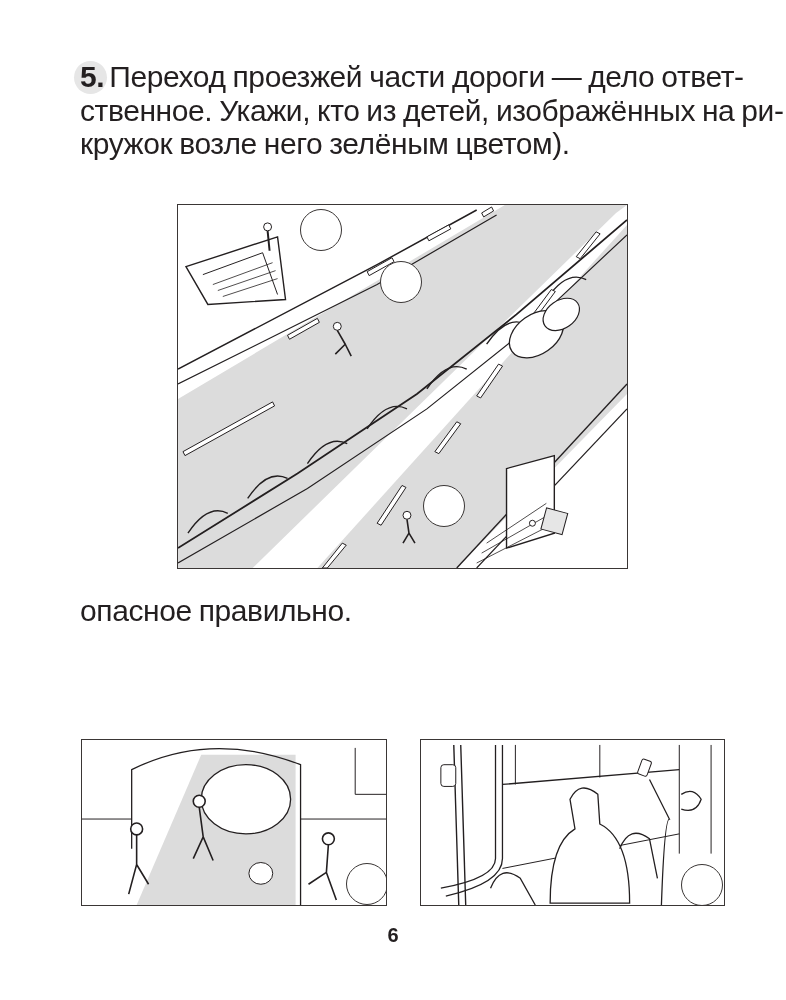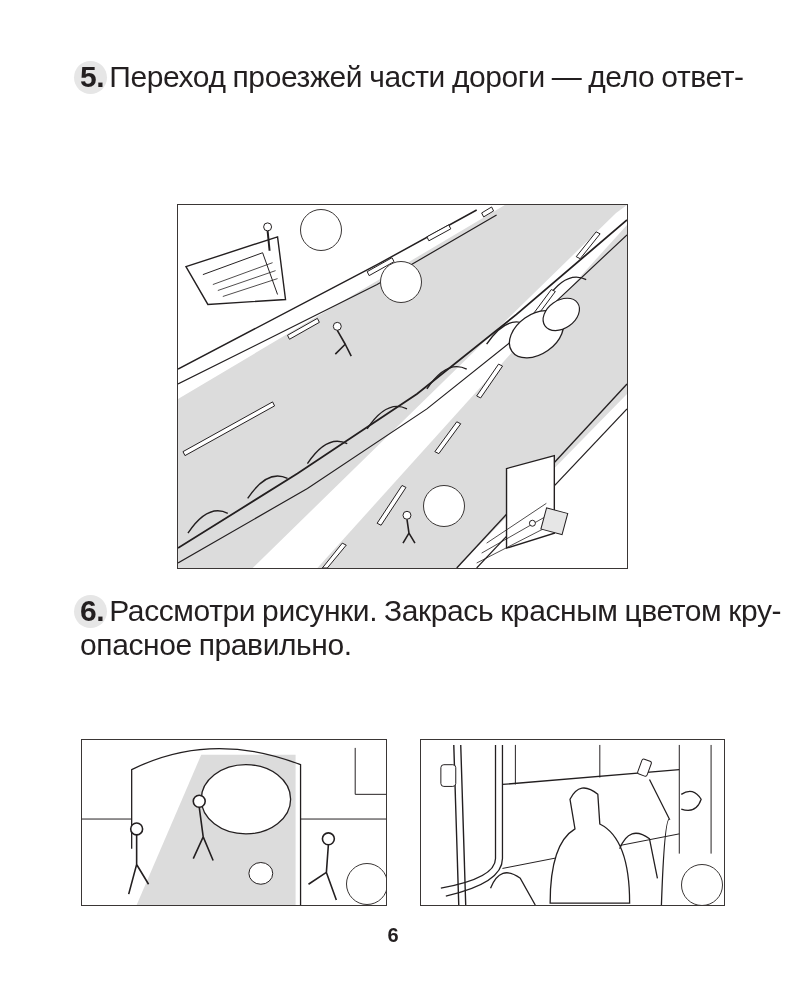--- a/index.html
+++ b/index.html
@@ -31,20 +31,22 @@
   .page-num {
     position: absolute; left: 0; width: 786px; top: 924px; text-align: center;
     font-weight: bold; font-size: 20px;
   }
 </style>
 </head>
 <body>
 
 <div class="task" style="top:60px;">
   <span class="line"><span class="badge">5.</span><span>Переход проезжей части дороги — дело ответ-</span></span>
+  <span class="line">ственное. Укажи, кто из детей, изображённых на ри-</span>
+  <span class="line last">кружок возле него зелёным цветом).</span>
 </div>
 
 <div class="pic" style="left:177px; top:204px; width:451px; height:365px;">
   <svg viewBox="0 0 451 365" preserveAspectRatio="none">
 
     <polygon points="0,195 0,365 75,365 440,8 451,0 451,-1 330,-1" fill="#dcdcdc"></polygon>
 
     <polygon points="140,365 280,365 451,190 451,20" fill="#dcdcdc"></polygon>
 
     <polyline points="0,165 200,60 300,5" fill="none" stroke="#231f20" stroke-width="1.5"></polyline>
@@ -102,21 +104,20 @@
     </g>
     <rect x="367" y="307" width="22" height="22" fill="#e6e6e6" stroke="#231f20" transform="rotate(15 378 318)"></rect>
     <circle cx="356" cy="320" r="3" fill="#fff" stroke="#231f20"></circle>
   </svg>
   <div class="answer-circle" style="left:122px; top:4px;"></div>
   <div class="answer-circle" style="left:202px; top:56px;"></div>
   <div class="answer-circle" style="left:245px; top:280px;"></div>
 </div>
 
 <div class="task" style="top:594px;">
-  <span class="line"><span class="badge">6.</span><span>Рассмотри рисунки. Закрась красным цветом кру-</span></span>
   <span class="line last">опасное правильно.</span>
 </div>
 
 <div class="pic" style="left:81px; top:739px; width:306px; height:167px;">
   <svg viewBox="0 0 306 167" preserveAspectRatio="none">
     <polygon points="55,167 120,15 215,15 215,167" fill="#dcdcdc"></polygon>
     <path d="M50,110 L50,30 Q130,-10 220,25 L220,167" fill="none" stroke="#231f20" stroke-width="1.3"></path>
     <line x1="0" y1="80" x2="50" y2="80" stroke="#231f20"></line>
     <line x1="220" y1="80" x2="306" y2="80" stroke="#231f20"></line>
     <polyline points="275,8 275,55 306,55" fill="none" stroke="#231f20"></polyline>

